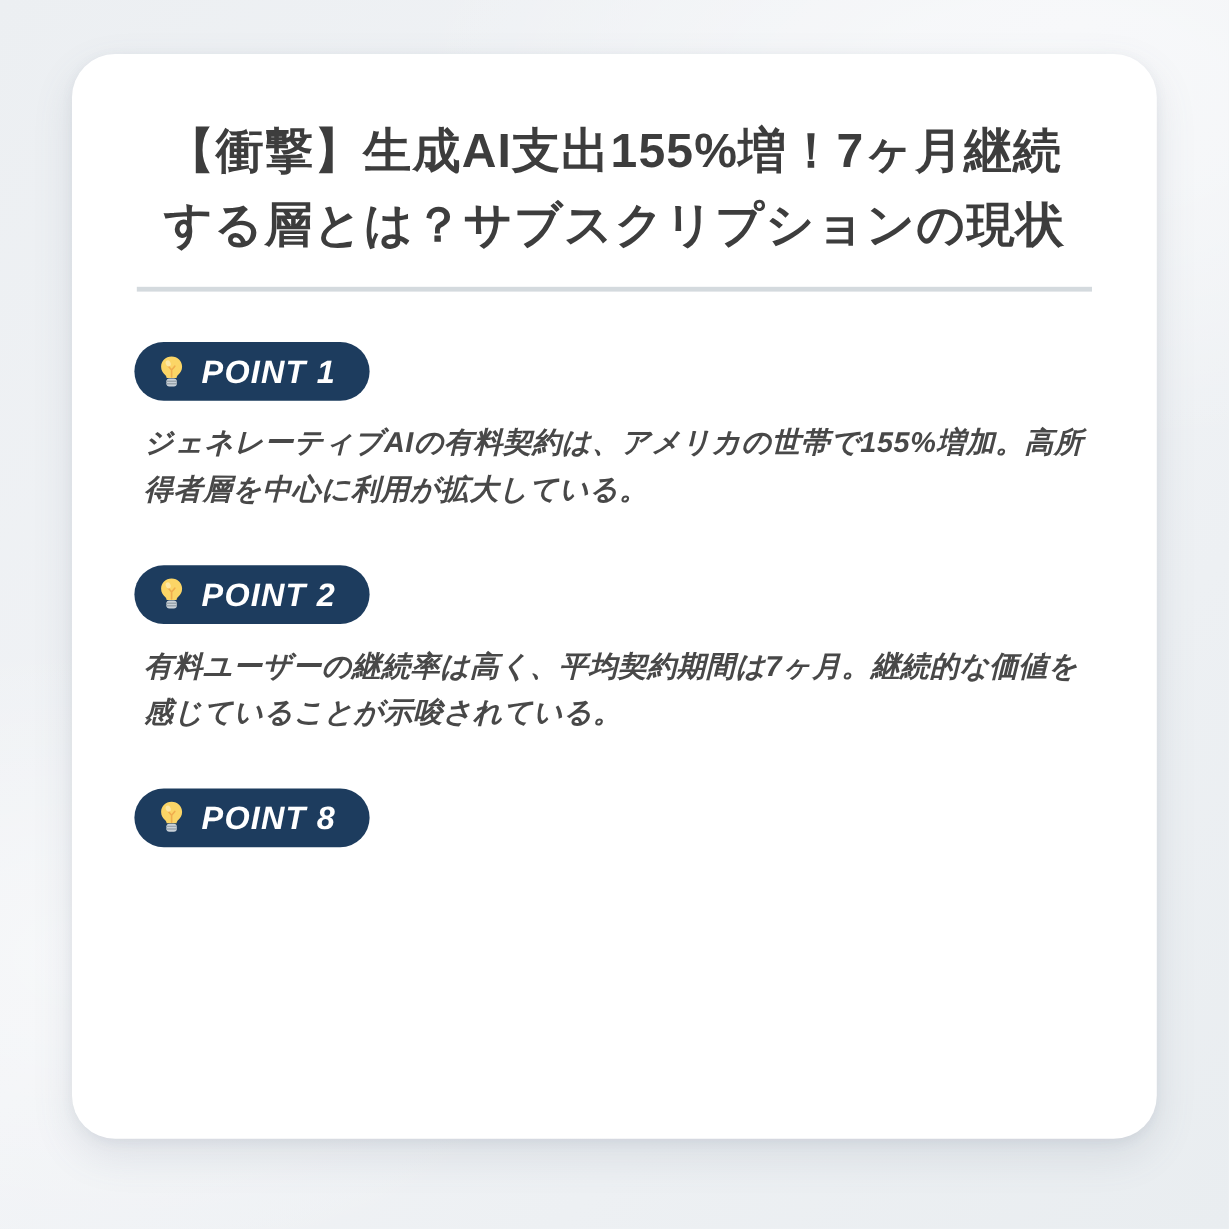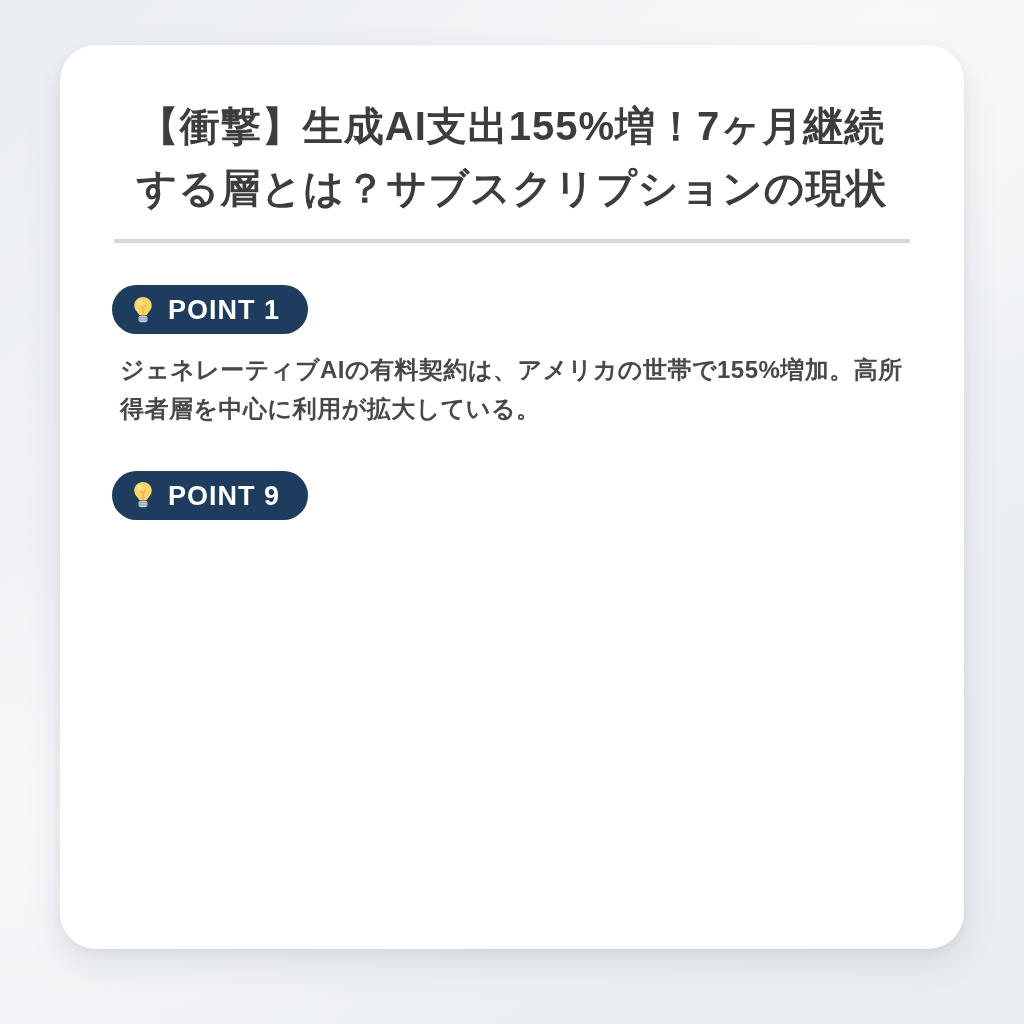--- a/index.html
+++ b/index.html
@@ -40,21 +40,21 @@
     color:var(--title-text);
     text-align:center;
     margin:0 6px;
   }
   .divider{
     height:4px;
     background:var(--divider);
     border:none;
     margin:20px 2px 0 2px;
   }
-  .point-section{margin-top:42px;}
+  .point-section{margin-top:42px;font-style:italic;}
   .point-badge{
     display:inline-flex;
     align-items:center;
     gap:10px;
     background:var(--badge-background);
     color:var(--badge-text);
     border-radius:26px;
     padding:9px 28px 9px 16px;
     min-height:49px;
   }
@@ -93,27 +93,40 @@
         <path fill="none" stroke="#f0ad4e" stroke-width="1.6" stroke-linecap="round" d="M14.8 12.2 L18 16 L21.2 12.2 M18 16 L18 23"></path>
         <rect x="12.8" y="24.6" width="10.4" height="8" rx="3" fill="#c9d1d8"></rect>
         <path stroke="#9aa5ad" stroke-width="1.4" stroke-linecap="round" d="M13.2 27.2 h9.6 M13.2 29.8 h9.6"></path>
         <ellipse cx="14.6" cy="9.4" rx="2.4" ry="3.2" fill="#fde7a3" transform="rotate(-22 14.6 9.4)"></ellipse>
       </svg>
       <span class="badge-label">POINT 1</span>
     </div>
     <p class="point-text">ジェネレーティブAIの有料契約は、アメリカの世帯で155%増加。高所得者層を中心に利用が拡大している。</p>
   </section>
 
+  <section class="point-section">
+    <div class="point-badge">
+      <svg class="bulb-icon" viewBox="0 0 36 36" aria-hidden="true">
+        <path fill="#fbd566" d="M18 2.5c-6.1 0-10.5 4.5-10.5 10.2 0 3.4 1.7 6 3.6 7.9 1.2 1.2 1.9 2.1 1.9 3.4h10c0-1.3.7-2.2 1.9-3.4 1.9-1.9 3.6-4.5 3.6-7.9C28.5 7 24.1 2.5 18 2.5z"></path>
+        <path fill="none" stroke="#f0ad4e" stroke-width="1.6" stroke-linecap="round" d="M14.8 12.2 L18 16 L21.2 12.2 M18 16 L18 23"></path>
+        <rect x="12.8" y="24.6" width="10.4" height="8" rx="3" fill="#c9d1d8"></rect>
+        <path stroke="#9aa5ad" stroke-width="1.4" stroke-linecap="round" d="M13.2 27.2 h9.6 M13.2 29.8 h9.6"></path>
+        <ellipse cx="14.6" cy="9.4" rx="2.4" ry="3.2" fill="#fde7a3" transform="rotate(-22 14.6 9.4)"></ellipse>
+      </svg>
+      <span class="badge-label">POINT 2</span>
+    </div>
+    <p class="point-text">有料ユーザーの継続率は高く、平均契約期間は7ヶ月。継続的な価値を感じていることが示唆されている。</p>
+  </section>
 
   <section class="point-section">
     <div class="point-badge">
       <svg class="bulb-icon" viewBox="0 0 36 36" aria-hidden="true">
         <path fill="#fbd566" d="M18 2.5c-6.1 0-10.5 4.5-10.5 10.2 0 3.4 1.7 6 3.6 7.9 1.2 1.2 1.9 2.1 1.9 3.4h10c0-1.3.7-2.2 1.9-3.4 1.9-1.9 3.6-4.5 3.6-7.9C28.5 7 24.1 2.5 18 2.5z"></path>
         <path fill="none" stroke="#f0ad4e" stroke-width="1.6" stroke-linecap="round" d="M14.8 12.2 L18 16 L21.2 12.2 M18 16 L18 23"></path>
         <rect x="12.8" y="24.6" width="10.4" height="8" rx="3" fill="#c9d1d8"></rect>
         <path stroke="#9aa5ad" stroke-width="1.4" stroke-linecap="round" d="M13.2 27.2 h9.6 M13.2 29.8 h9.6"></path>
         <ellipse cx="14.6" cy="9.4" rx="2.4" ry="3.2" fill="#fde7a3" transform="rotate(-22 14.6 9.4)"></ellipse>
       </svg>
-      <span class="badge-label">POINT 9</span>
+      <span class="badge-label">POINT 8</span>
     </div>
   </section>
 
 </main>
 
 </body></html>

